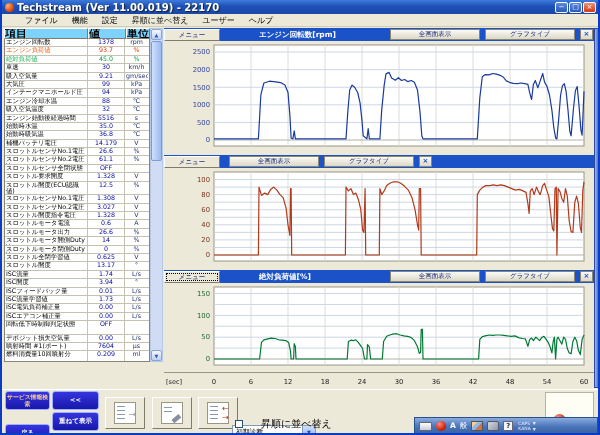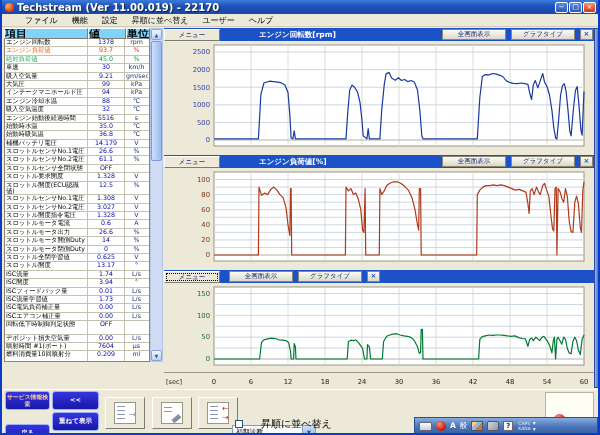--- a/index.html
+++ b/index.html
@@ -31,21 +31,21 @@
   
   .dt-scroll{position:absolute;left:148px;top:28px;width:13px;height:334px;background:#cfdcf3;border:1px solid #b5c8e8;}
   .sb-btn{position:absolute;left:0;width:11px;height:11px;background:linear-gradient(#f4f8ff,#bcd0f0);border:1px solid #8aa4d8;border-radius:2px;color:#3858a8;font-size:5px;line-height:10px;text-align:center;}
   .sb-up{top:0;} .sb-down{bottom:0;}
   .sb-thumb{position:absolute;left:0;top:12px;width:11px;height:120px;background:linear-gradient(90deg,#cfe0fb,#9cbaee);border:1px solid #7a9ade;border-radius:2px;}
   
   .panel-header{position:absolute;left:162px;width:430px;height:13px;background:#1c52c8;display:flex;align-items:center;}
   .ph-menu{width:56px;height:12px;background:#ece9d8;border:1px solid;border-color:#fff #7f7b6f #7f7b6f #fff;font-size:6.5px;line-height:10px;text-align:center;color:#102070;flex:none;margin-right:4px;}
   .ph-menu.focused{outline:1px dotted #000;outline-offset:-3px;}
   .ph-title{flex:1;color:#fff;font-size:7.5px;font-weight:bold;white-space:nowrap;overflow:hidden;margin-left:35px;}
-  .ph-btn{width:64px;height:11px;background:linear-gradient(#fbfaf4,#dcd8c8);border:1px solid #8a8676;font-size:6.5px;line-height:9px;text-align:center;color:#102070;flex:none;margin-left:5px;}
+  .ph-btn{width:90px;height:11px;background:linear-gradient(#fbfaf4,#dcd8c8);border:1px solid #8a8676;font-size:6.5px;line-height:9px;text-align:center;color:#102070;flex:none;margin-left:5px;}
   .ph-close{width:13px;height:11px;background:linear-gradient(#fbfaf4,#dcd8c8);border:1px solid #8a8676;font-size:7px;line-height:9px;text-align:center;color:#1c52c8;font-weight:bold;flex:none;margin:0 1px 0 5px;}
   .chart-body{position:absolute;left:162px;width:430px;background:#ece9d8;}
   .xaxis-row{position:absolute;left:162px;top:372px;width:430px;height:15px;border-top:1px solid #9a968a;}
   .charts-scroll{position:absolute;left:592px;top:28px;width:7px;height:360px;background:linear-gradient(90deg,#9db8ec,#4a6fd0 60%,#3a5cb8);border:1px solid #2a4aa0;}
   
   .bottom-strip{position:absolute;left:0;top:389px;right:0;height:46px;background:#ece9d8;border-top:1px solid #fff;}
   .blue-btn{position:absolute;background:linear-gradient(#3535e0,#1818a8);border:1px solid #9db0ff;border-radius:3px;color:#fff;font-size:6.5px;font-weight:bold;text-align:center;display:flex;align-items:center;justify-content:center;line-height:1.1;}
   .blue-btn.svc{color:#ffcc99;font-size:5.8px;}
   .tool-btn{position:absolute;top:397px;width:40px;height:32px;background:#ece9d8;border:1px solid;border-color:#fff #7f7b6f #7f7b6f #fff;display:flex;align-items:center;justify-content:center;}
   .doc-ic{width:22px;height:22px;background:#fff;border:1px solid #9a96886;border:1px solid #9a9688;position:relative;}
@@ -320,21 +320,20 @@
         <text x="46" y="83.7074074074074" text-anchor="end" font-size="6.8" fill="#33449a">500</text>
         <text x="46" y="66.11481481481482" text-anchor="end" font-size="6.8" fill="#33449a">1000</text>
         <text x="46" y="48.52222222222222" text-anchor="end" font-size="6.8" fill="#33449a">1500</text>
         <text x="46" y="30.929629629629634" text-anchor="end" font-size="6.8" fill="#33449a">2000</text>
         <text x="46" y="13.337037037037039" text-anchor="end" font-size="6.8" fill="#33449a">2500</text>
         <polyline points="50.0,97.9 94.4,97.9 96.9,53.3 99.9,42.0 105.5,40.2 111.7,40.9 116.6,41.6 120.9,44.1 124.0,51.5 125.9,74.4 127.1,96.9 128.9,97.9 130.2,89.9 131.4,97.9 182.0,97.9 183.8,70.9 185.7,49.0 188.1,44.1 190.6,46.2 193.7,51.5 196.1,62.1 198.0,79.6 199.2,94.8 202.9,97.9 204.2,87.7 205.4,97.9 215.9,97.9 217.7,69.1 220.2,44.1 222.0,32.9 225.1,31.4 227.6,37.1 231.3,39.2 234.4,36.7 237.5,39.5 240.6,38.5 243.6,40.6 247.3,39.5 250.4,41.3 253.5,49.0 256.0,70.9 257.8,94.8 259.0,97.9 313.3,97.9 315.8,56.8 318.3,35.7 321.3,33.6 325.0,33.9 328.7,32.5 332.4,33.2 336.1,34.3 339.2,36.0 342.3,39.9 345.4,41.3 349.1,42.4 353.4,42.7 357.1,42.0 360.8,42.7 363.9,43.4 365.7,51.9 367.6,58.5 369.4,43.4 371.3,39.5 373.8,46.9 376.2,39.9 378.7,32.5 380.5,40.9 383.0,45.5 385.5,54.0 387.9,69.1 389.8,86.7 391.6,96.9 392.9,97.9 394.7,77.9 396.6,54.0 398.4,44.8 400.3,42.7 402.1,50.4 404.0,69.1 405.8,90.2 407.1,94.8 409.5,67.3 411.4,49.7 413.2,45.5 415.1,65.6 416.9,89.1 418.1,94.1 420.0,50.4" fill="none" stroke="#1a3a9e" stroke-width="1.2" stroke-linejoin="round"></polyline>
       </svg></div>
 
   <div class="panel-header" style="top:155px">
     <div class="ph-menu">メニュー</div>
-    <div class="ph-title">エンジン負荷値[%]</div>
     <div class="ph-btn">全画面表示</div>
     <div class="ph-btn">グラフタイプ</div>
     <div class="ph-close">×</div>
   </div>
   <div class="chart-body" style="top:168px;height:100px"><svg width="430" height="100" style="font-family:'DejaVu Sans',sans-serif">
         <rect x="50" y="4" width="370" height="89" fill="#ffffff" stroke="#9a9688"></rect>
         <line x1="87" y1="4" x2="87" y2="93" stroke="#dcdcd4" stroke-width="1"></line>
         <line x1="124" y1="4" x2="124" y2="93" stroke="#dcdcd4" stroke-width="1"></line>
         <line x1="161" y1="4" x2="161" y2="93" stroke="#dcdcd4" stroke-width="1"></line>
         <line x1="198" y1="4" x2="198" y2="93" stroke="#dcdcd4" stroke-width="1"></line>
@@ -358,20 +357,21 @@
         <text x="46" y="74.2090909090909" text-anchor="end" font-size="6.8" fill="#7a3322">20</text>
         <text x="46" y="59.11818181818181" text-anchor="end" font-size="6.8" fill="#7a3322">40</text>
         <text x="46" y="44.02727272727273" text-anchor="end" font-size="6.8" fill="#7a3322">60</text>
         <text x="46" y="28.936363636363634" text-anchor="end" font-size="6.8" fill="#7a3322">80</text>
         <text x="46" y="13.845454545454547" text-anchor="end" font-size="6.8" fill="#7a3322">100</text>
         <polyline points="50.0,87.0 94.4,87.0 95.0,19.1 97.5,27.4 100.6,25.1 103.7,26.6 106.7,21.4 109.8,19.1 112.9,22.1 116.0,26.6 119.1,29.7 122.1,40.2 124.0,56.8 125.9,67.4 126.5,20.6 127.1,20.6 127.7,87.0 181.4,87.0 182.0,19.1 184.4,22.9 186.9,20.6 189.4,26.6 191.8,25.1 194.3,31.2 196.8,41.7 198.6,62.1 199.9,64.4 201.1,20.6 201.7,87.0 215.3,87.0 215.9,20.6 217.7,26.6 220.2,22.9 222.7,17.6 225.8,15.3 229.5,13.8 233.2,13.8 236.8,15.3 240.6,18.3 244.3,22.1 248.0,29.7 251.0,41.7 253.5,56.8 254.7,62.1 255.3,20.6 256.6,20.6 257.2,87.0 312.7,87.0 313.3,26.6 315.8,22.1 318.9,19.1 321.9,17.6 325.6,17.6 329.4,16.8 333.1,17.6 336.8,16.8 340.4,17.6 344.2,19.1 347.8,20.6 351.5,22.1 355.3,21.4 359.0,22.9 362.0,24.4 363.9,35.7 365.1,45.5 366.3,22.9 368.2,20.6 370.1,26.6 372.5,19.1 374.4,23.6 376.2,26.6 378.7,17.6 380.5,15.3 382.4,21.4 384.8,28.1 386.7,45.5 388.5,60.6 389.8,62.9 391.0,20.6 392.3,19.1 392.9,87.0 394.1,20.6 396.0,23.6 397.8,30.4 399.7,34.2 401.5,20.6 403.3,28.1 405.2,53.0 407.1,63.6 408.9,64.4 410.8,34.2 412.6,28.1 414.4,35.7 416.3,59.8 417.5,64.4 418.8,22.9 420.0,13.8" fill="none" stroke="#b03a1a" stroke-width="1.2" stroke-linejoin="round"></polyline>
       </svg></div>
 
   <div class="panel-header" style="top:270px">
     <div class="ph-menu focused">メニュー</div>
+    <div class="ph-title">絶対負荷値[%]</div>
     <div class="ph-btn">全画面表示</div>
     <div class="ph-btn">グラフタイプ</div>
     <div class="ph-close">×</div>
   </div>
   <div class="chart-body" style="top:283px;height:89px"><svg width="430" height="89" style="font-family:'DejaVu Sans',sans-serif">
         <rect x="50" y="4" width="370" height="78" fill="#ffffff" stroke="#9a9688"></rect>
         <line x1="87" y1="4" x2="87" y2="82" stroke="#dcdcd4" stroke-width="1"></line>
         <line x1="124" y1="4" x2="124" y2="82" stroke="#dcdcd4" stroke-width="1"></line>
         <line x1="161" y1="4" x2="161" y2="82" stroke="#dcdcd4" stroke-width="1"></line>
         <line x1="198" y1="4" x2="198" y2="82" stroke="#dcdcd4" stroke-width="1"></line>

